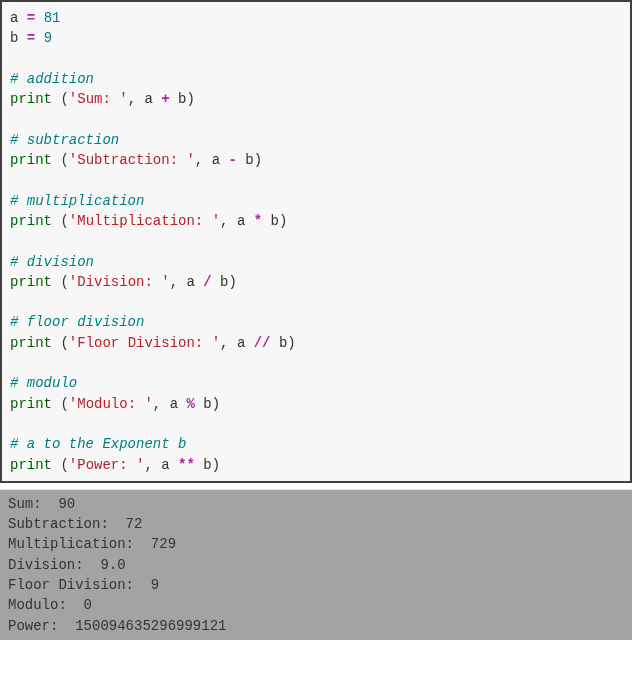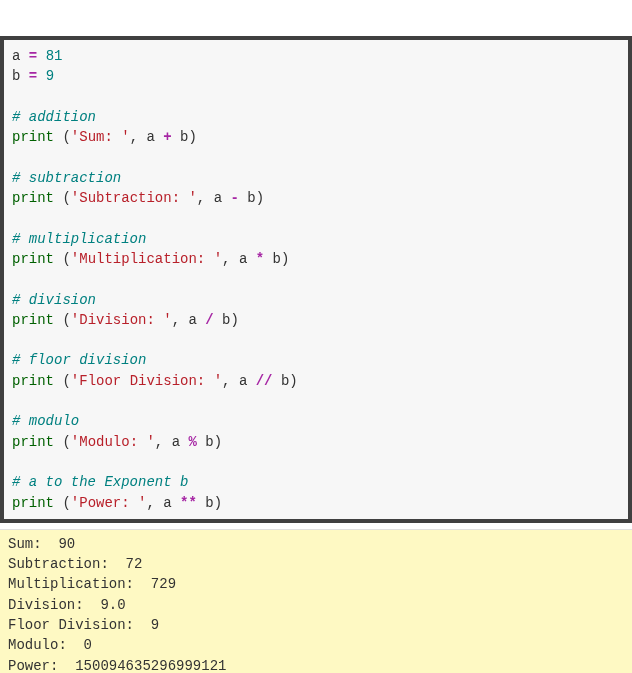--- a/index.html
+++ b/index.html
@@ -5,29 +5,28 @@
   body {
     margin: 0;
     padding: 0;
     font-family: Consolas, 'Courier New', monospace;
     font-size: 14px;
     background: #ffffff;
     width: 632px;
   }
   .code-block {
     background: #f7f7f7;
-    border: 4px solid #404040;
+    border: 2px solid #404040;
     padding: 6px 8px;
     line-height: 1.45;
     white-space: pre;
     color: #333;
-    margin-top: 36px;
   }
   .output-block {
-    background: #fef9c3;
+    background: #a3a3a3;
     border-top: 1px solid #e0e0e0;
     padding: 4px 8px;
     line-height: 1.45;
     white-space: pre;
     color: #333;
     margin-top: 6px;
   }
   .tok-name { color: #333; }
   .tok-op { color: #a626a4; font-weight: bold; }
   .tok-num { color: #008080; }

